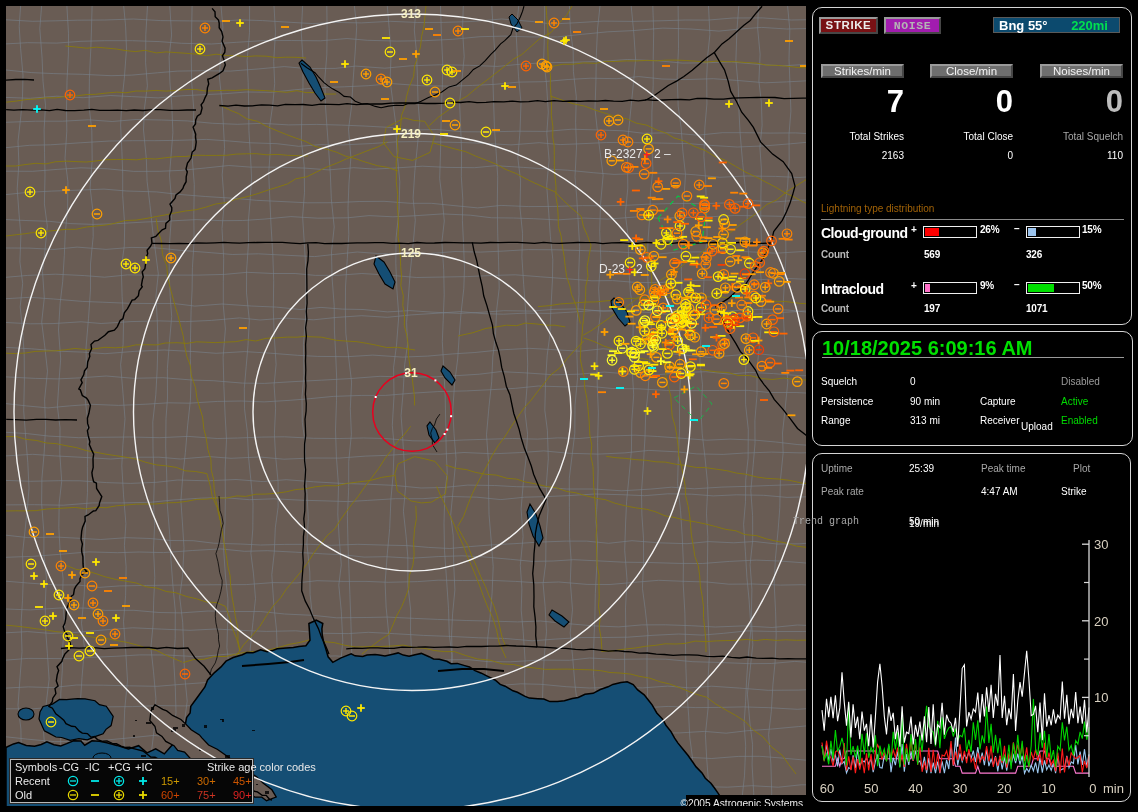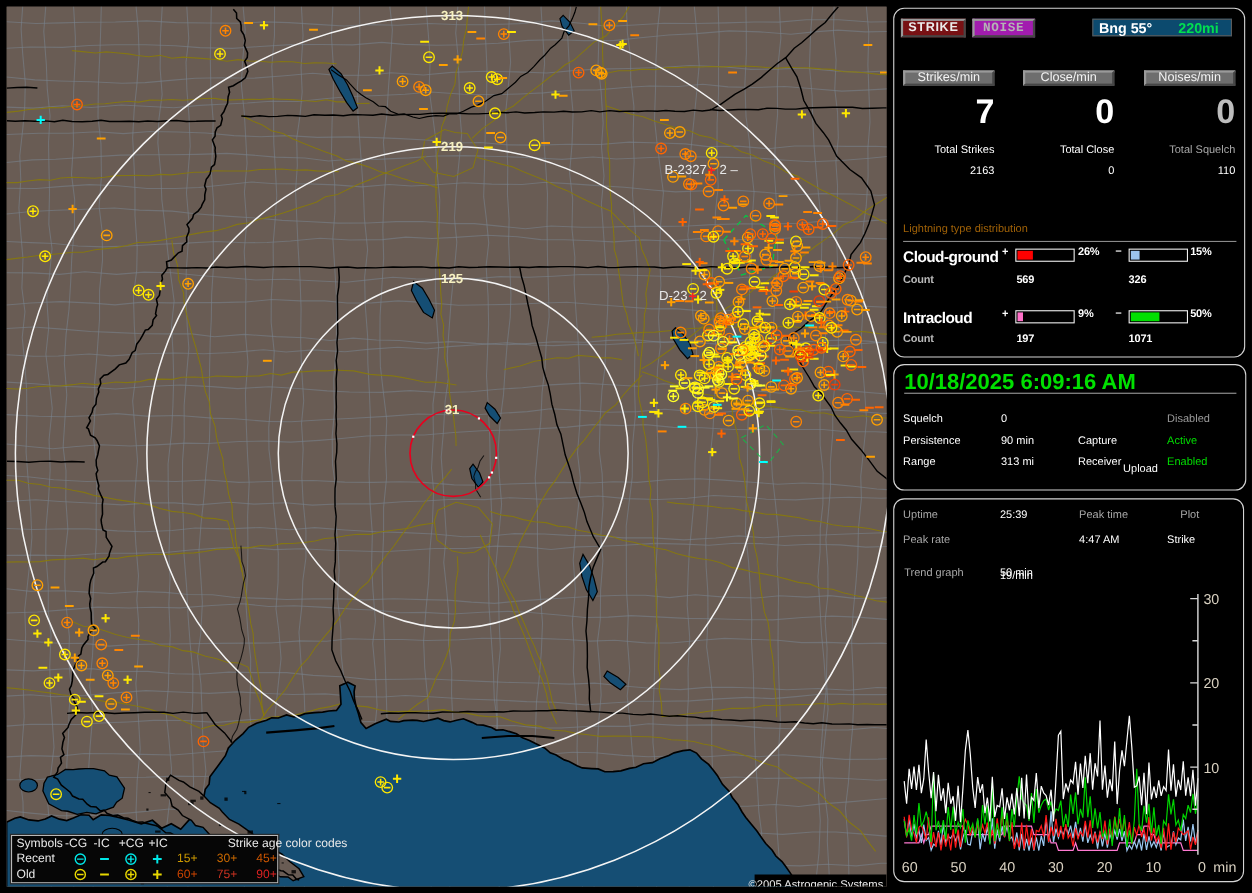--- a/index.html
+++ b/index.html
@@ -1285,21 +1285,21 @@
 
 <div class="panel" style="left:812px;top:453px;width:319px;height:349px;"></div>
 <div class="ab gry t15" style="left:821px;top:463px;">Uptime</div>
 <div class="ab wht t15" style="left:909px;top:463px;">25:39</div>
 <div class="ab gry t15" style="left:981px;top:463px;">Peak time</div>
 <div class="ab gry t15" style="left:1061px;top:463px;margin-left:12px;">Plot</div>
 <div class="ab gry t15" style="left:821px;top:486px;">Peak rate</div>
 <div class="ab wht t15" style="left:909px;top:486px;margin-top:32px;">19/min</div>
 <div class="ab wht t15" style="left:981px;top:486px;">4:47 AM</div>
 <div class="ab wht t15" style="left:1061px;top:486px;">Strike</div>
-<div class="ab gry t15" style="left:822px;top:516px;">Trend graph</div>
+<div class="ab gry t15" style="left:793px;top:516px;font-family:Liberation Mono, monospace;">Trend graph</div>
 <div class="ab wht t15" style="left:909px;top:516px;">50 min</div>
 <svg id="graph" width="1138" height="812" viewBox="0 0 1138 812" style="position:absolute;left:0;top:0;pointer-events:none">
       <polyline points="822.0,766.3 824.2,766.3 826.5,766.3 828.7,766.3 830.9,766.3 833.1,766.3 835.4,766.3 837.6,758.7 839.8,766.3 842.0,758.7 844.2,758.7 846.5,751.0 848.7,751.0 850.9,751.0 853.1,751.0 855.4,751.0 857.6,751.0 859.8,751.0 862.0,751.0 864.3,751.0 866.5,751.0 868.7,751.0 871.0,751.0 873.2,751.0 875.4,751.0 877.6,758.7 879.9,758.7 882.1,758.7 884.3,758.7 886.5,758.7 888.8,758.7 891.0,758.7 893.2,758.7 895.4,758.7 897.6,758.7 899.9,758.7 902.1,758.7 904.3,758.7 906.5,758.7 908.8,758.7 911.0,758.7 913.2,751.0 915.5,751.0 917.7,751.0 919.9,751.0 922.1,751.0 924.4,751.0 926.6,751.0 928.8,751.0 931.0,751.0 933.2,751.0 935.5,751.0 937.7,751.0 939.9,758.7 942.1,758.7 944.4,758.7 946.6,758.7 948.8,758.7 951.0,758.7 953.3,758.7 955.5,766.3 957.7,766.3 960.0,766.3 962.2,773.1 964.4,773.1 966.6,773.1 968.9,773.1 971.1,773.1 973.3,773.1 975.5,773.1 977.8,766.3 980.0,773.1 982.2,773.1 984.4,773.1 986.6,773.1 988.9,773.1 991.1,773.1 993.3,773.1 995.5,773.1 997.8,773.1 1000.0,773.1 1002.2,773.1 1004.5,773.1 1006.7,773.1 1008.9,773.1 1011.1,773.1 1013.4,773.1 1015.6,773.1 1017.8,766.3 1020.0,766.3 1022.2,766.3 1024.5,766.3 1026.7,766.3 1028.9,766.3 1031.2,766.3 1033.4,758.7 1035.6,758.7 1037.8,758.7 1040.0,751.0 1042.3,751.0 1044.5,751.0 1046.7,758.7 1049.0,758.7 1051.2,766.3 1053.4,766.3 1055.6,766.3 1057.8,766.3 1060.1,766.3 1062.3,766.3 1064.5,766.3 1066.8,766.3 1069.0,766.3 1071.2,766.3 1073.4,766.3 1075.7,773.1 1077.9,773.1 1080.1,773.1 1082.3,773.1 1084.5,773.1 1086.8,773.1 1089.0,773.1" fill="none" stroke="#ff7ad2" stroke-width="1.1"></polyline>
       <polyline points="822.0,744.8 824.2,760.1 826.5,744.5 828.7,761.0 830.9,749.0 833.1,761.4 835.4,754.8 837.6,766.4 839.8,749.6 842.0,763.9 844.2,761.5 846.5,772.8 848.7,767.5 850.9,769.1 853.1,755.3 855.4,768.3 857.6,748.5 859.8,766.2 862.0,760.4 864.3,762.0 866.5,757.9 868.7,764.3 871.0,758.6 873.2,772.2 875.4,761.5 877.6,754.5 879.9,767.6 882.1,768.1 884.3,755.6 886.5,759.9 888.8,745.8 891.0,772.1 893.2,757.6 895.4,765.2 897.6,751.4 899.9,766.7 902.1,744.0 904.3,771.6 906.5,754.0 908.8,764.8 911.0,751.1 913.2,761.0 915.5,750.9 917.7,762.6 919.9,760.9 922.1,768.7 924.4,756.8 926.6,773.2 928.8,758.1 931.0,773.2 933.2,762.7 935.5,773.2 937.7,761.5 939.9,773.2 942.1,761.3 944.4,773.2 946.6,759.8 948.8,769.0 951.0,744.5 953.3,765.9 955.5,737.5 957.7,765.5 960.0,753.3 962.2,761.7 964.4,754.7 966.6,758.8 968.9,752.1 971.1,758.2 973.3,750.6 975.5,762.0 977.8,747.1 980.0,762.1 982.2,752.7 984.4,765.2 986.6,749.1 988.9,766.2 991.1,759.2 993.3,765.0 995.5,756.1 997.8,771.4 1000.0,756.0 1002.2,769.4 1004.5,757.2 1006.7,770.7 1008.9,758.1 1011.1,764.4 1013.4,755.1 1015.6,763.2 1017.8,753.6 1020.0,764.5 1022.2,755.7 1024.5,773.2 1026.7,768.5 1028.9,772.0 1031.2,765.1 1033.4,770.9 1035.6,762.5 1037.8,773.2 1040.0,757.7 1042.3,772.7 1044.5,760.4 1046.7,769.7 1049.0,765.1 1051.2,770.4 1053.4,763.2 1055.6,773.2 1057.8,756.2 1060.1,770.6 1062.3,769.1 1064.5,768.5 1066.8,755.8 1069.0,767.7 1071.2,761.8 1073.4,763.5 1075.7,745.0 1077.9,764.5 1080.1,751.6 1082.3,765.0 1084.5,749.2 1086.8,766.6 1089.0,754.4" fill="none" stroke="#9cc8f0" stroke-width="1.1"></polyline>
       <polyline points="822.0,742.5 824.2,761.2 826.5,740.7 828.7,754.2 830.9,757.7 833.1,766.1 835.4,752.0 837.6,750.1 839.8,755.9 842.0,763.5 844.2,743.1 846.5,770.5 848.7,756.4 850.9,770.2 853.1,756.7 855.4,773.2 857.6,759.0 859.8,769.7 862.0,757.9 864.3,773.2 866.5,753.4 868.7,770.5 871.0,754.1 873.2,770.1 875.4,751.0 877.6,744.8 879.9,749.8 882.1,759.7 884.3,752.1 886.5,761.2 888.8,748.3 891.0,758.3 893.2,749.9 895.4,757.4 897.6,747.7 899.9,764.6 902.1,754.5 904.3,767.0 906.5,743.9 908.8,761.6 911.0,738.1 913.2,761.0 915.5,741.9 917.7,764.7 919.9,747.3 922.1,771.8 924.4,762.4 926.6,770.2 928.8,747.7 931.0,771.9 933.2,749.8 935.5,768.6 937.7,753.7 939.9,772.6 942.1,755.0 944.4,756.0 946.6,750.7 948.8,760.4 951.0,741.0 953.3,765.4 955.5,751.7 957.7,759.9 960.0,744.3 962.2,760.9 964.4,750.8 966.6,763.1 968.9,749.2 971.1,761.9 973.3,758.0 975.5,769.5 977.8,752.8 980.0,762.3 982.2,756.3 984.4,759.9 986.6,746.2 988.9,761.2 991.1,745.7 993.3,766.9 995.5,757.0 997.8,765.8 1000.0,756.1 1002.2,762.8 1004.5,745.9 1006.7,767.7 1008.9,753.3 1011.1,760.9 1013.4,742.3 1015.6,754.6 1017.8,744.5 1020.0,756.9 1022.2,743.7 1024.5,761.2 1026.7,747.3 1028.9,767.1 1031.2,752.0 1033.4,759.2 1035.6,749.4 1037.8,760.9 1040.0,753.9 1042.3,765.1 1044.5,742.8 1046.7,764.3 1049.0,752.6 1051.2,764.8 1053.4,760.3 1055.6,771.3 1057.8,752.6 1060.1,773.2 1062.3,748.5 1064.5,772.4 1066.8,756.4 1069.0,765.9 1071.2,752.8 1073.4,755.6 1075.7,758.8 1077.9,757.2 1080.1,755.2 1082.3,772.3 1084.5,760.8 1086.8,768.1 1089.0,756.1" fill="none" stroke="#ff1a1a" stroke-width="1.1"></polyline>
       <polyline points="822.0,746.2 824.2,759.8 826.5,753.7 828.7,764.3 830.9,740.9 833.1,758.4 835.4,730.1 837.6,751.4 839.8,746.2 842.0,737.9 844.2,747.8 846.5,765.5 848.7,703.8 850.9,754.8 853.1,746.2 855.4,757.7 857.6,745.6 859.8,763.1 862.0,733.8 864.3,754.4 866.5,733.2 868.7,757.8 871.0,747.5 873.2,752.4 875.4,735.4 877.6,766.1 879.9,745.7 882.1,755.2 884.3,748.9 886.5,761.3 888.8,743.9 891.0,762.4 893.2,731.8 895.4,749.4 897.6,732.2 899.9,767.6 902.1,711.9 904.3,764.8 906.5,748.4 908.8,761.6 911.0,734.0 913.2,759.9 915.5,739.0 917.7,764.6 919.9,735.4 922.1,751.8 924.4,725.2 926.6,705.8 928.8,726.3 931.0,730.1 933.2,732.0 935.5,746.3 937.7,720.9 939.9,748.2 942.1,717.4 944.4,738.9 946.6,732.0 948.8,727.9 951.0,726.4 953.3,736.5 955.5,728.5 957.7,740.9 960.0,735.4 962.2,736.8 964.4,727.8 966.6,751.7 968.9,739.8 971.1,751.8 973.3,722.3 975.5,740.0 977.8,720.4 980.0,749.3 982.2,735.4 984.4,743.3 986.6,706.6 988.9,742.9 991.1,723.9 993.3,752.7 995.5,734.8 997.8,753.1 1000.0,738.2 1002.2,761.0 1004.5,755.3 1006.7,763.7 1008.9,744.8 1011.1,769.1 1013.4,742.9 1015.6,760.9 1017.8,734.7 1020.0,760.9 1022.2,740.9 1024.5,770.0 1026.7,754.8 1028.9,766.9 1031.2,745.8 1033.4,698.9 1035.6,749.3 1037.8,755.3 1040.0,732.5 1042.3,747.8 1044.5,730.8 1046.7,757.5 1049.0,734.0 1051.2,759.7 1053.4,750.0 1055.6,767.1 1057.8,746.2 1060.1,750.0 1062.3,722.2 1064.5,740.4 1066.8,726.7 1069.0,750.0 1071.2,745.5 1073.4,755.4 1075.7,740.5 1077.9,744.1 1080.1,731.9 1082.3,738.7 1084.5,721.6 1086.8,739.8 1089.0,727.2" fill="none" stroke="#00d400" stroke-width="1.1"></polyline>
       <polyline points="822.0,710.1 824.2,730.7 826.5,698.9 828.7,717.1 830.9,696.9 833.1,718.2 835.4,695.2 837.6,721.1 839.8,707.9 842.0,672.4 844.2,701.6 846.5,725.6 848.7,701.8 850.9,737.5 853.1,704.4 855.4,728.0 857.6,716.7 859.8,739.2 862.0,711.6 864.3,730.7 866.5,723.9 868.7,746.2 871.0,714.3 873.2,747.4 875.4,716.6 877.6,682.1 879.9,663.7 882.1,685.9 884.3,716.1 886.5,734.4 888.8,706.5 891.0,720.8 893.2,712.9 895.4,739.2 897.6,725.1 899.9,746.7 902.1,706.2 904.3,742.6 906.5,732.2 908.8,733.5 911.0,716.6 913.2,744.5 915.5,724.9 917.7,736.7 919.9,721.5 922.1,740.5 924.4,716.3 926.6,742.1 928.8,707.1 931.0,744.0 933.2,704.2 935.5,744.6 937.7,724.8 939.9,727.6 942.1,702.8 944.4,734.7 946.6,714.7 948.8,720.9 951.0,723.2 953.3,731.9 955.5,717.9 957.7,746.7 960.0,708.3 962.2,668.3 964.4,664.8 966.6,726.4 968.9,712.2 971.1,719.1 973.3,709.0 975.5,712.1 977.8,692.6 980.0,722.4 982.2,694.1 984.4,716.4 986.6,687.2 988.9,712.0 991.1,684.7 993.3,717.9 995.5,693.8 997.8,705.8 1000.0,655.0 1002.2,717.9 1004.5,695.9 1006.7,725.2 1008.9,708.4 1011.1,719.2 1013.4,674.1 1015.6,731.0 1017.8,700.5 1020.0,682.1 1022.2,696.6 1024.5,672.9 1026.7,650.7 1028.9,679.0 1031.2,715.6 1033.4,714.4 1035.6,705.9 1037.8,732.1 1040.0,702.5 1042.3,740.1 1044.5,693.2 1046.7,726.6 1049.0,715.0 1051.2,725.3 1053.4,709.3 1055.6,723.5 1057.8,715.2 1060.1,718.8 1062.3,681.5 1064.5,718.8 1066.8,694.9 1069.0,724.2 1071.2,708.9 1073.4,718.2 1075.7,692.1 1077.9,723.3 1080.1,706.6 1082.3,723.7 1084.5,699.8 1086.8,732.4 1089.0,707.5" fill="none" stroke="#ffffff" stroke-width="1.1"></polyline>
       <line x1="1089" y1="540" x2="1089" y2="777" stroke="#d8d8d8" stroke-width="1.3"></line>
       <line x1="1089" y1="697.4" x2="1082" y2="697.4" stroke="#d8d8d8" stroke-width="1.3"></line>
       <text x="1094" y="702.4" font-size="13" fill="#d8d0c0" font-family="Liberation Sans, sans-serif">10</text>

